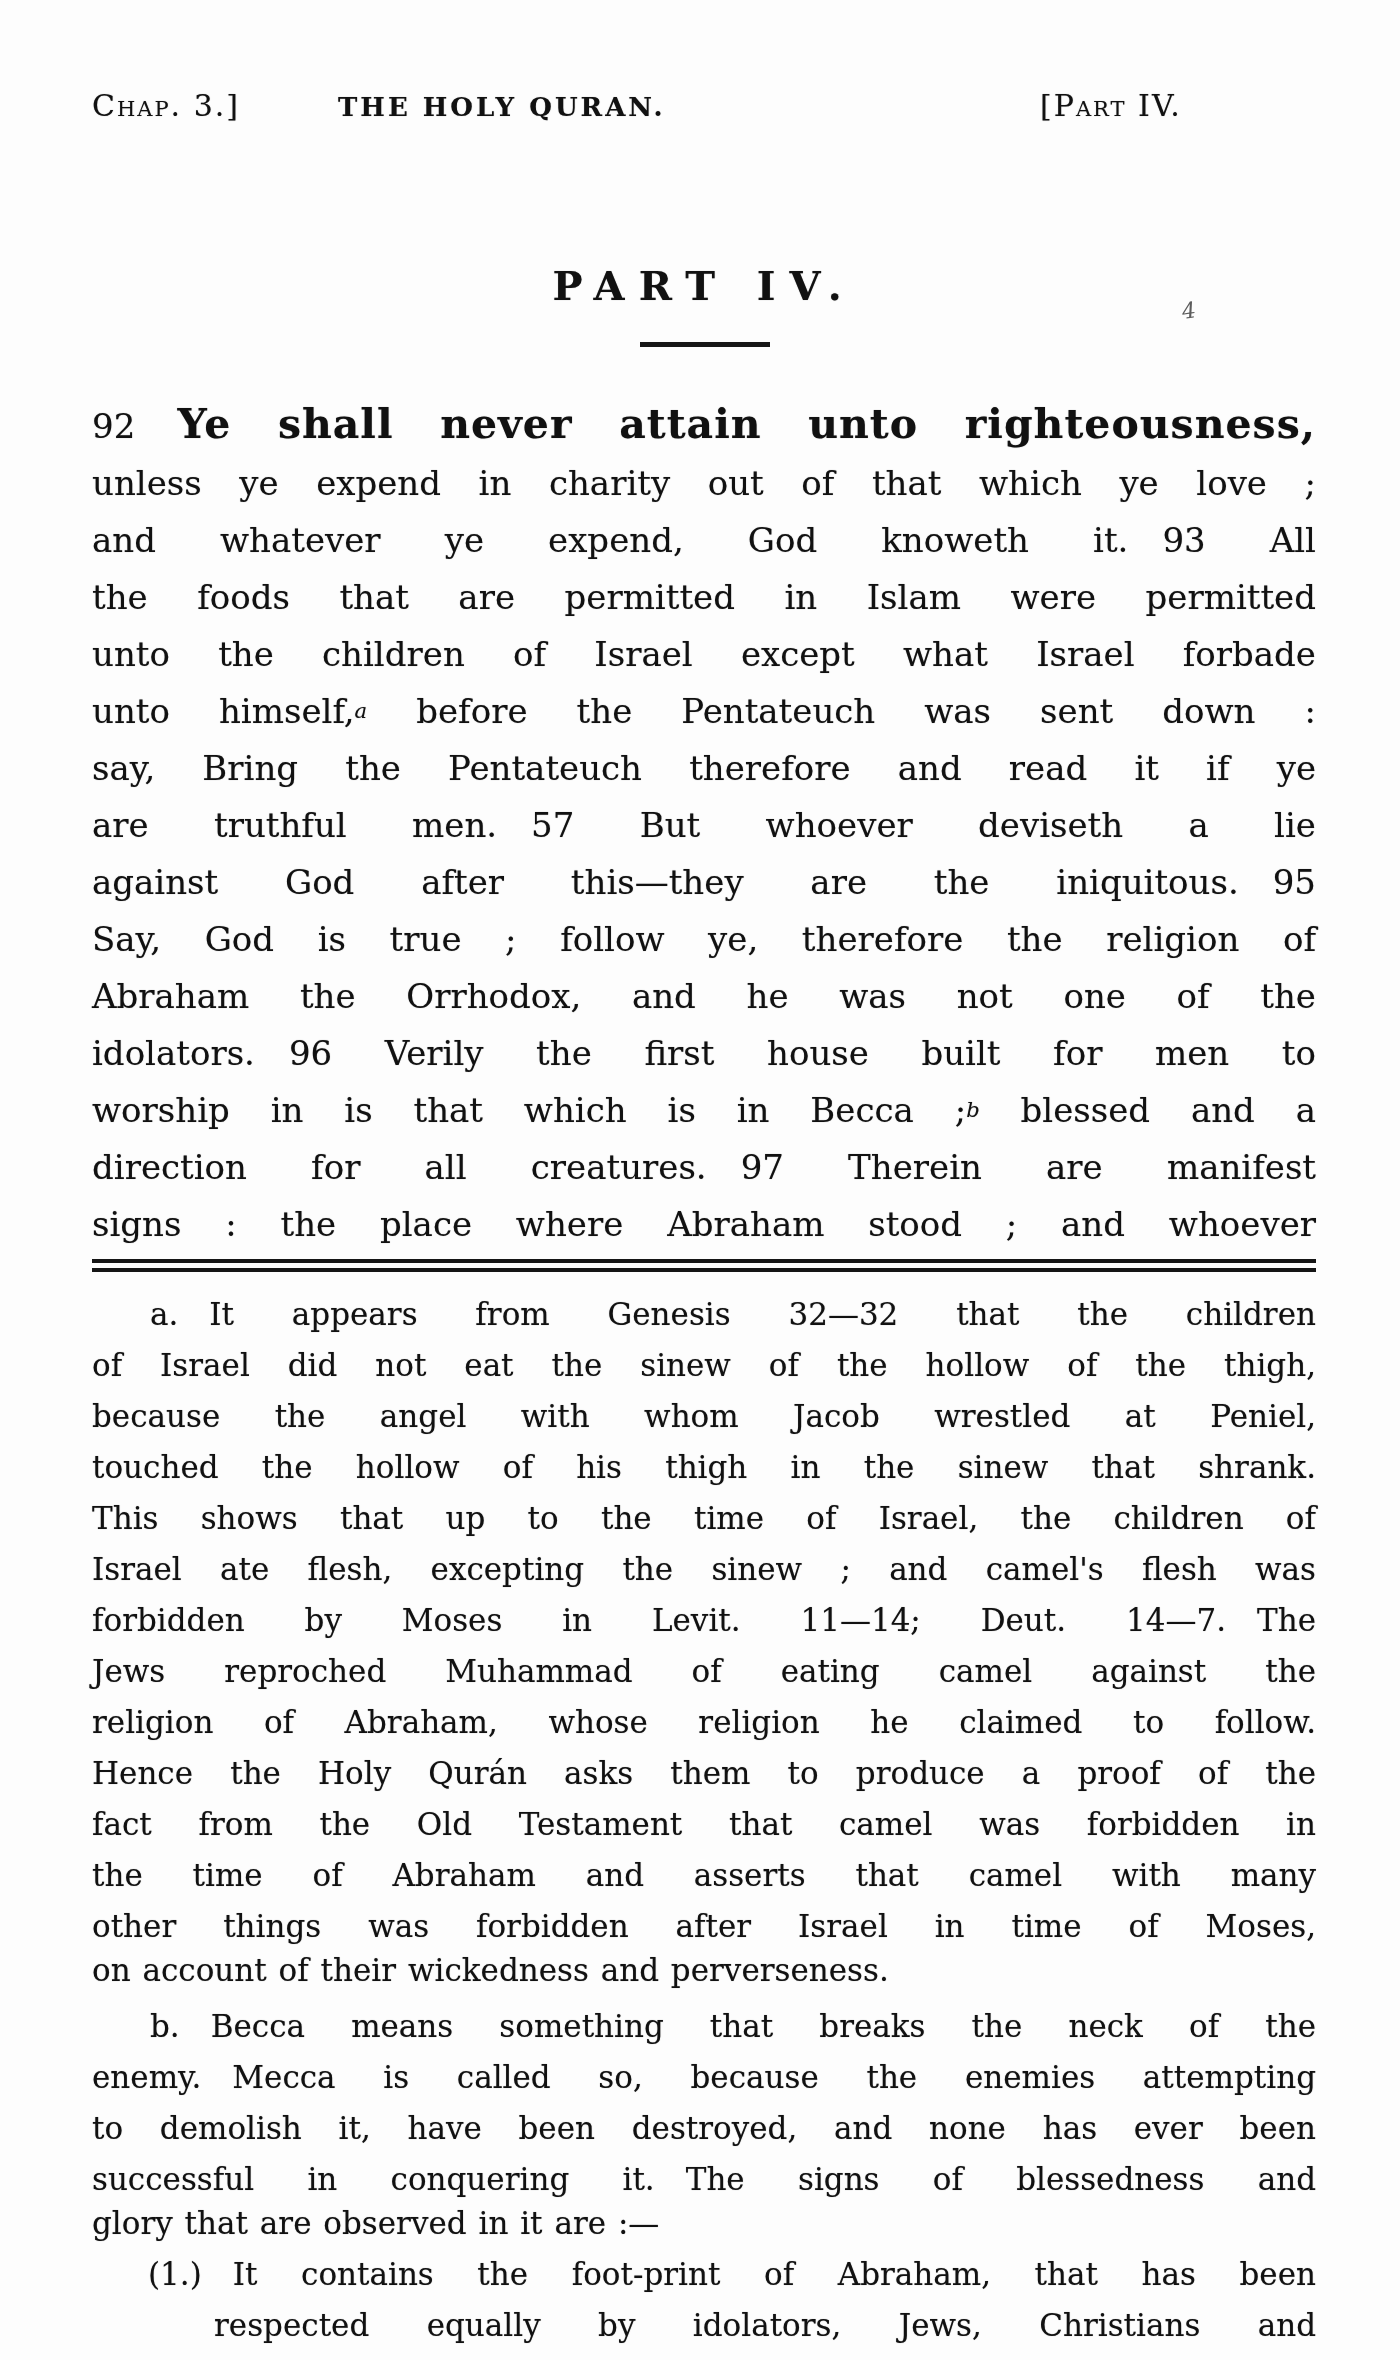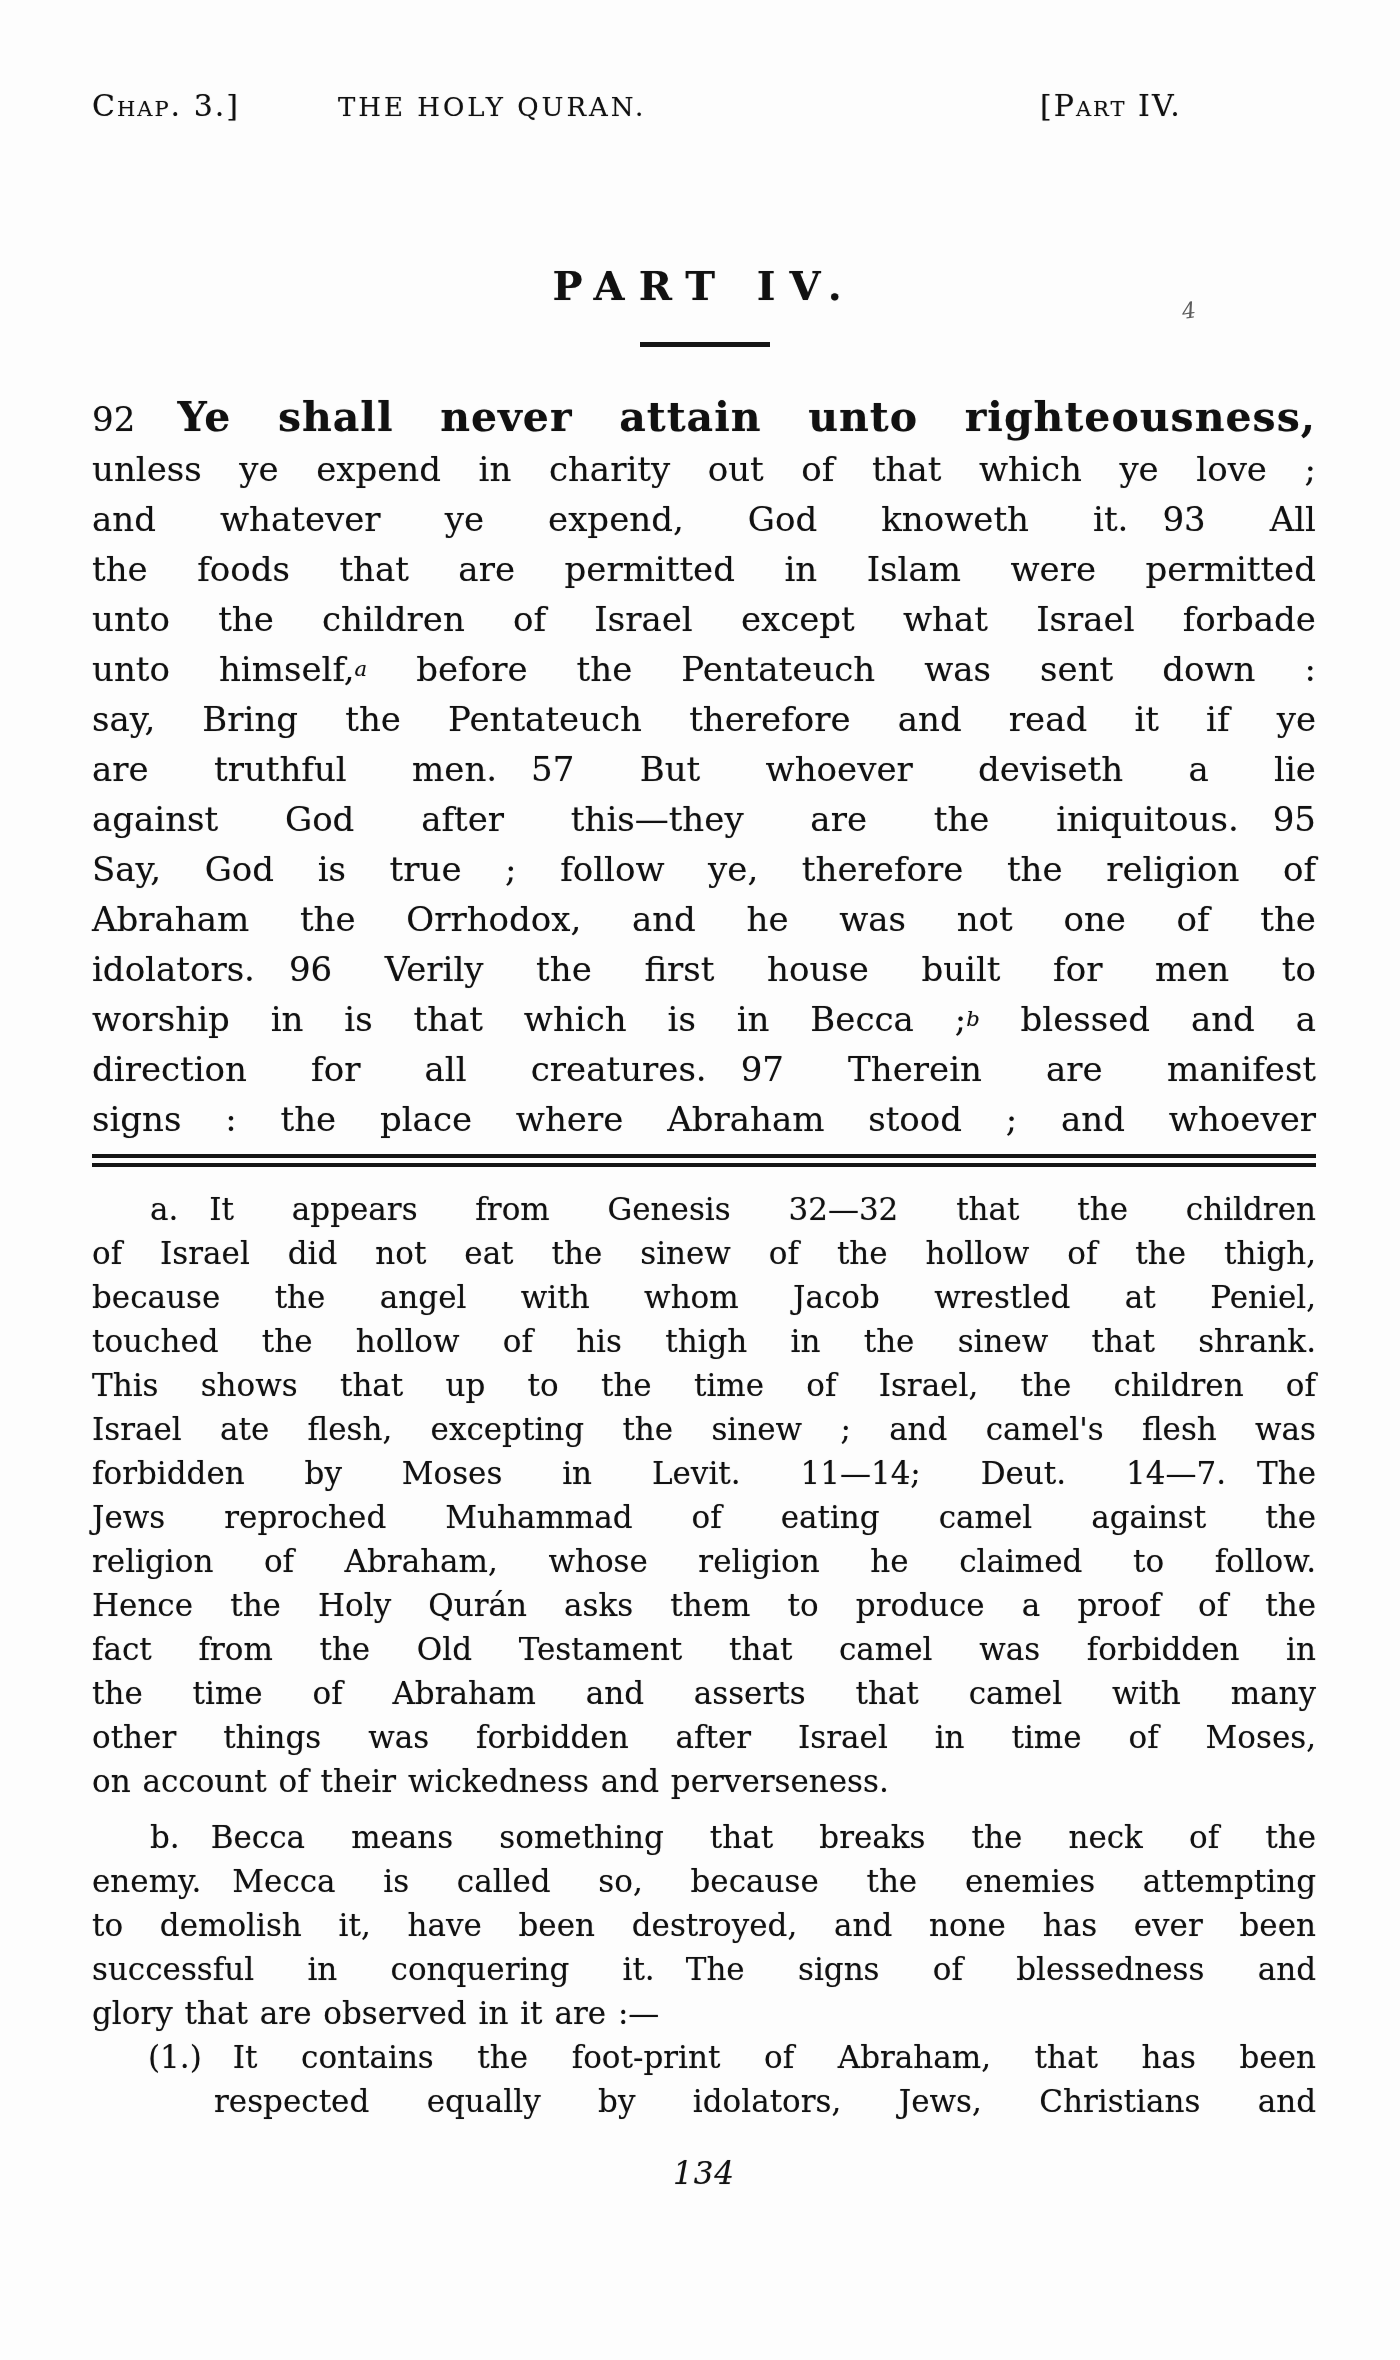--- a/index.html
+++ b/index.html
@@ -10,39 +10,39 @@
     background:#fdfdfd;
     color:#111;
     font-family:"DejaVu Serif","Liberation Serif",serif;
     overflow:hidden;
     text-shadow:0 0 1px rgba(10,10,10,.4);
     padding-left:7px;
   }
   
   .header{position:absolute;top:88px;left:0;width:100%;height:52px;}
   .h-left{position:absolute;left:92px;top:0;font-size:30px;font-variant:small-caps;letter-spacing:2px;}
-  .h-center{position:absolute;left:338px;top:4px;font-size:26px;letter-spacing:3px;font-weight:400;}
+  .h-center{position:absolute;left:338px;top:4px;font-size:26px;letter-spacing:3px;font-weight:700;}
   .h-right{position:absolute;left:1040px;top:0;font-size:30px;font-variant:small-caps;letter-spacing:2px;}
   
   .part-title{
     position:absolute;top:262px;left:92px;width:1224px;
     text-align:center;font-size:40px;font-weight:bold;letter-spacing:14px;
   }
   .pencil-mark{
     position:absolute;left:1182px;top:298px;
     font-size:22px;color:#5c5c5c;font-style:italic;
     transform:rotate(-8deg);text-shadow:none;
   }
   .title-rule{
     position:absolute;top:342px;left:640px;width:130px;height:5px;background:#161616;
   }
   
   .column{position:absolute;top:392px;left:92px;width:1224px;}
   .tline{white-space:normal;}
-  .just{text-align:justify;text-align-last:justify;text-justify:inter-word;}
+  .just{text-align:justify;text-align-last:justify;text-justify:inter-word;margin-top:7px;}
   .body-text .tline{font-size:34px;line-height:50px;word-spacing:3px;}
   .seg-hb{font-weight:bold;font-size:41px;letter-spacing:1px;}
   .seg-i{}
   .seg-sup{font-style:italic;font-size:0.62em;vertical-align:5px;}
   .separator{
     margin-top:10px;height:5px;width:100%;
     border-top:4px solid #151515;border-bottom:4px solid #151515;
   }
   .footnote{margin-top:20px;}
   .footnote .tline{font-size:31px;line-height:44px;word-spacing:2px;}

